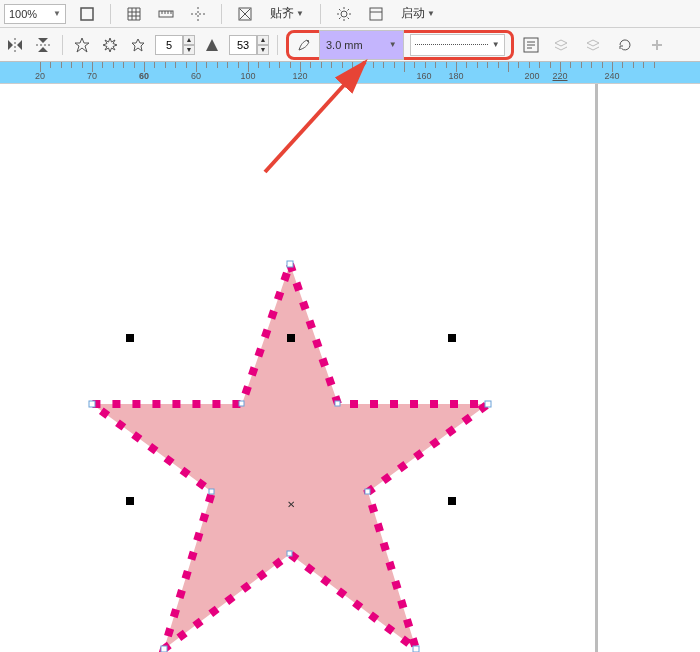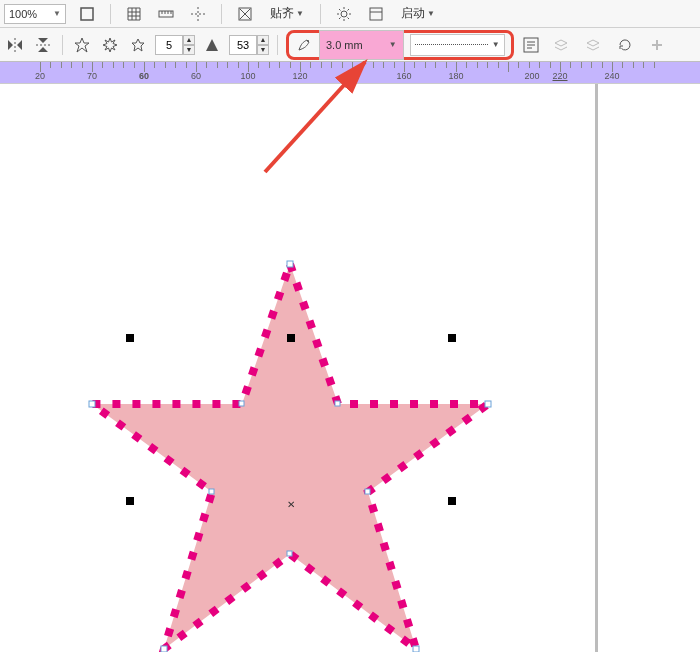--- a/index.html
+++ b/index.html
@@ -69,34 +69,34 @@
   }
 
   
   .hl-region{
     display:flex; align-items:center; gap:6px;
     border:3px solid #e74436; border-radius:8px;
     padding:2px 6px; height:30px;
   }
   .pen-width{
     display:flex; align-items:center; gap:4px;
-    border:1px solid #c5c5c5; background:#f9a8d4; height:30px; padding:0 6px;
+    border:1px solid #c5c5c5; background:#c4b5fd; height:30px; padding:0 6px;
   }
   .line-style{
     display:flex; align-items:center; justify-content:space-between;
     border:1px solid #c5c5c5; background:#fff; height:22px; width:95px; padding:0 4px;
   }
   .dotted-preview{
     flex:1; border-bottom:1px dotted #555; margin-right:4px;
   }
   .tri { font-size:8px; color:#555; }
 
   
   .ruler{
-    position:relative; height:22px; background:#c4b5fd; border-bottom:1px solid #ccc;
+    position:relative; height:22px; background:#7dd3fc; border-bottom:1px solid #ccc;
     overflow:hidden;
   }
   .ruler .tick{ position:absolute; top:0; width:1px; height:6px; background:#888; }
   .ruler .tick.big{height:10px;}
   .ruler .lbl{ position:absolute; top:9px; font-size:9px; color:#555; transform:translateX(-50%);}
 
   
   .workspace{
     position:absolute; left:0; right:0; top:84px; bottom:0;
     background:#fff;
@@ -328,21 +328,21 @@
     <div class="tick" style="left: 320.8px;"></div>
     <div class="tick" style="left: 331.2px;"></div>
     <div class="tick" style="left: 341.6px;"></div>
     <div class="tick big" style="left: 352px;"></div>
     <div class="lbl" style="left: 352px;">140</div>
     <div class="tick" style="left: 362.4px;"></div>
     <div class="tick" style="left: 372.8px;"></div>
     <div class="tick" style="left: 383.2px;"></div>
     <div class="tick" style="left: 393.6px;"></div>
     <div class="tick big" style="left: 404px;"></div>
-    <div class="lbl" style="left: 404px;">160</div>
+    <div class="lbl" style="left: 424px;">160</div>
     <div class="tick" style="left: 414.4px;"></div>
     <div class="tick" style="left: 424.8px;"></div>
     <div class="tick" style="left: 435.2px;"></div>
     <div class="tick" style="left: 445.6px;"></div>
     <div class="tick big" style="left: 456px;"></div>
     <div class="lbl" style="left: 456px;">180</div>
     <div class="tick" style="left: 466.4px;"></div>
     <div class="tick" style="left: 476.8px;"></div>
     <div class="tick" style="left: 487.2px;"></div>
     <div class="tick" style="left: 497.6px;"></div>

